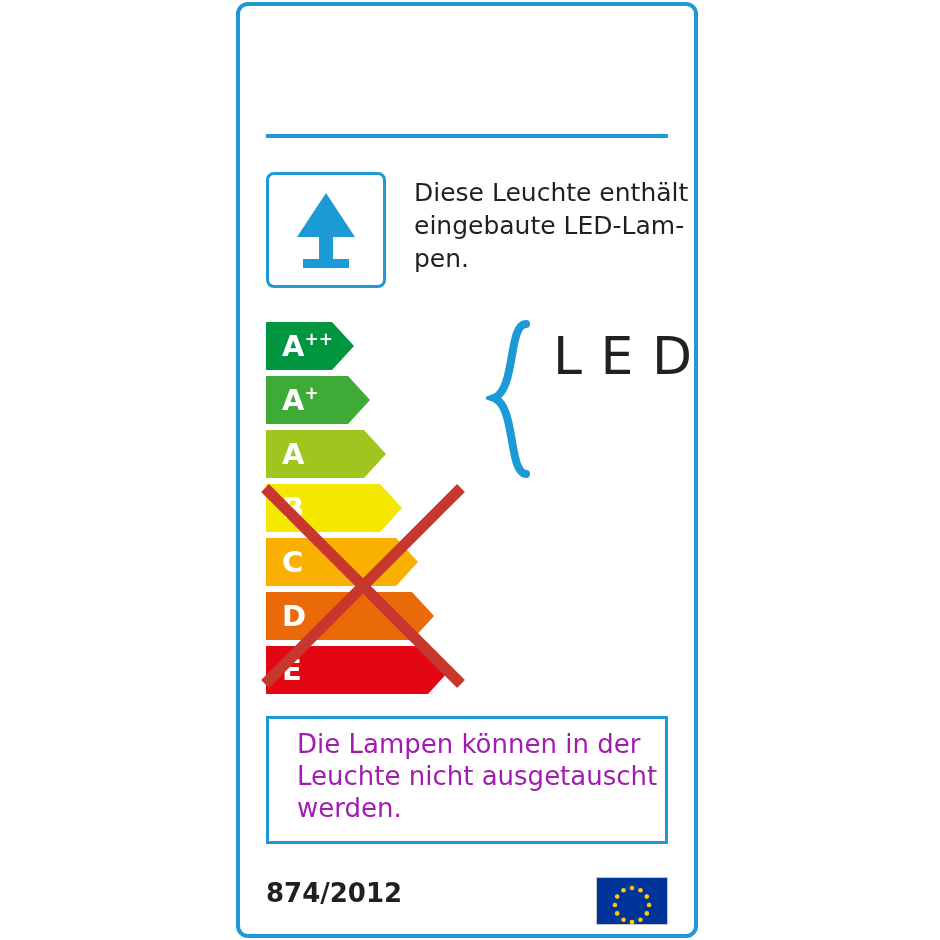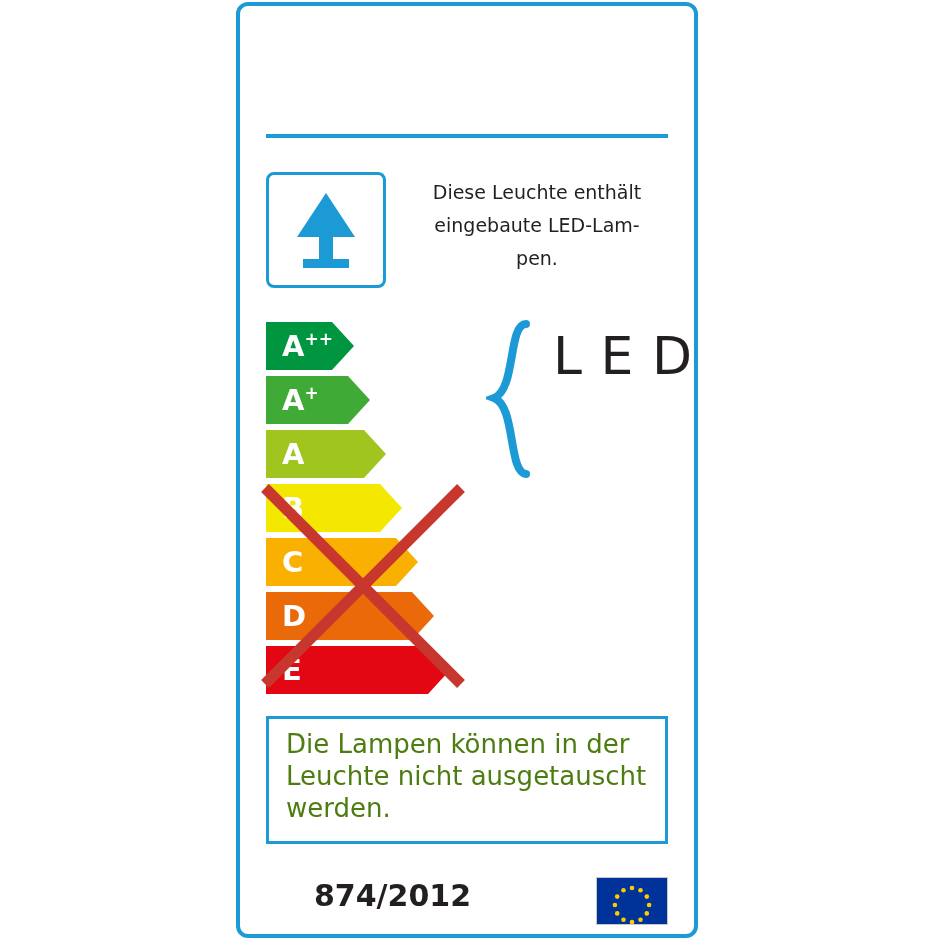--- a/index.html
+++ b/index.html
@@ -44,28 +44,27 @@
     width: 120px;
     height: 116px;
     border: 3px solid #1b9ad6;
     border-radius: 8px;
     box-sizing: border-box;
   }
   #lamp-icon svg { display: block; }
 
   #lamp-text {
     position: absolute;
-    left: 392px;
+    left: 414px;
     top: 176px;
     width: 290px;
-    font-size: 19px;
+    font-size: 25px;
     line-height: 33px;
     color: #231f20;
     white-space: pre-line;
-    text-align: center;
   }
 
   
   #scale {
     position: absolute;
     left: 266px;
     top: 322px;
     width: 200px;
   }
   .bar-row {
@@ -126,38 +125,37 @@
     position: absolute;
     left: 266px;
     top: 716px;
     width: 402px;
     height: 128px;
     border: 3px solid #1b9ad6;
     box-sizing: border-box;
   }
   #note-text {
     position: absolute;
-    left: 286px;
+    left: 297px;
     top: 728px;
     width: 370px;
     font-size: 26px;
     line-height: 32px;
-    color: #4d7c0f;
+    color: #a21caf;
     white-space: pre-line;
   }
 
   
   #regulation {
     position: absolute;
     left: 266px;
     top: 878px;
-    font-size: 30px;
+    font-size: 26px;
     font-weight: bold;
     color: #231f20;
-    margin-left: 48px;
   }
   #eu-flag {
     position: absolute;
     left: 596px;
     top: 877px;
     width: 72px;
     height: 48px;
     background: #003399;
     border: 1px solid #c8c8c8;
     box-sizing: border-box;

